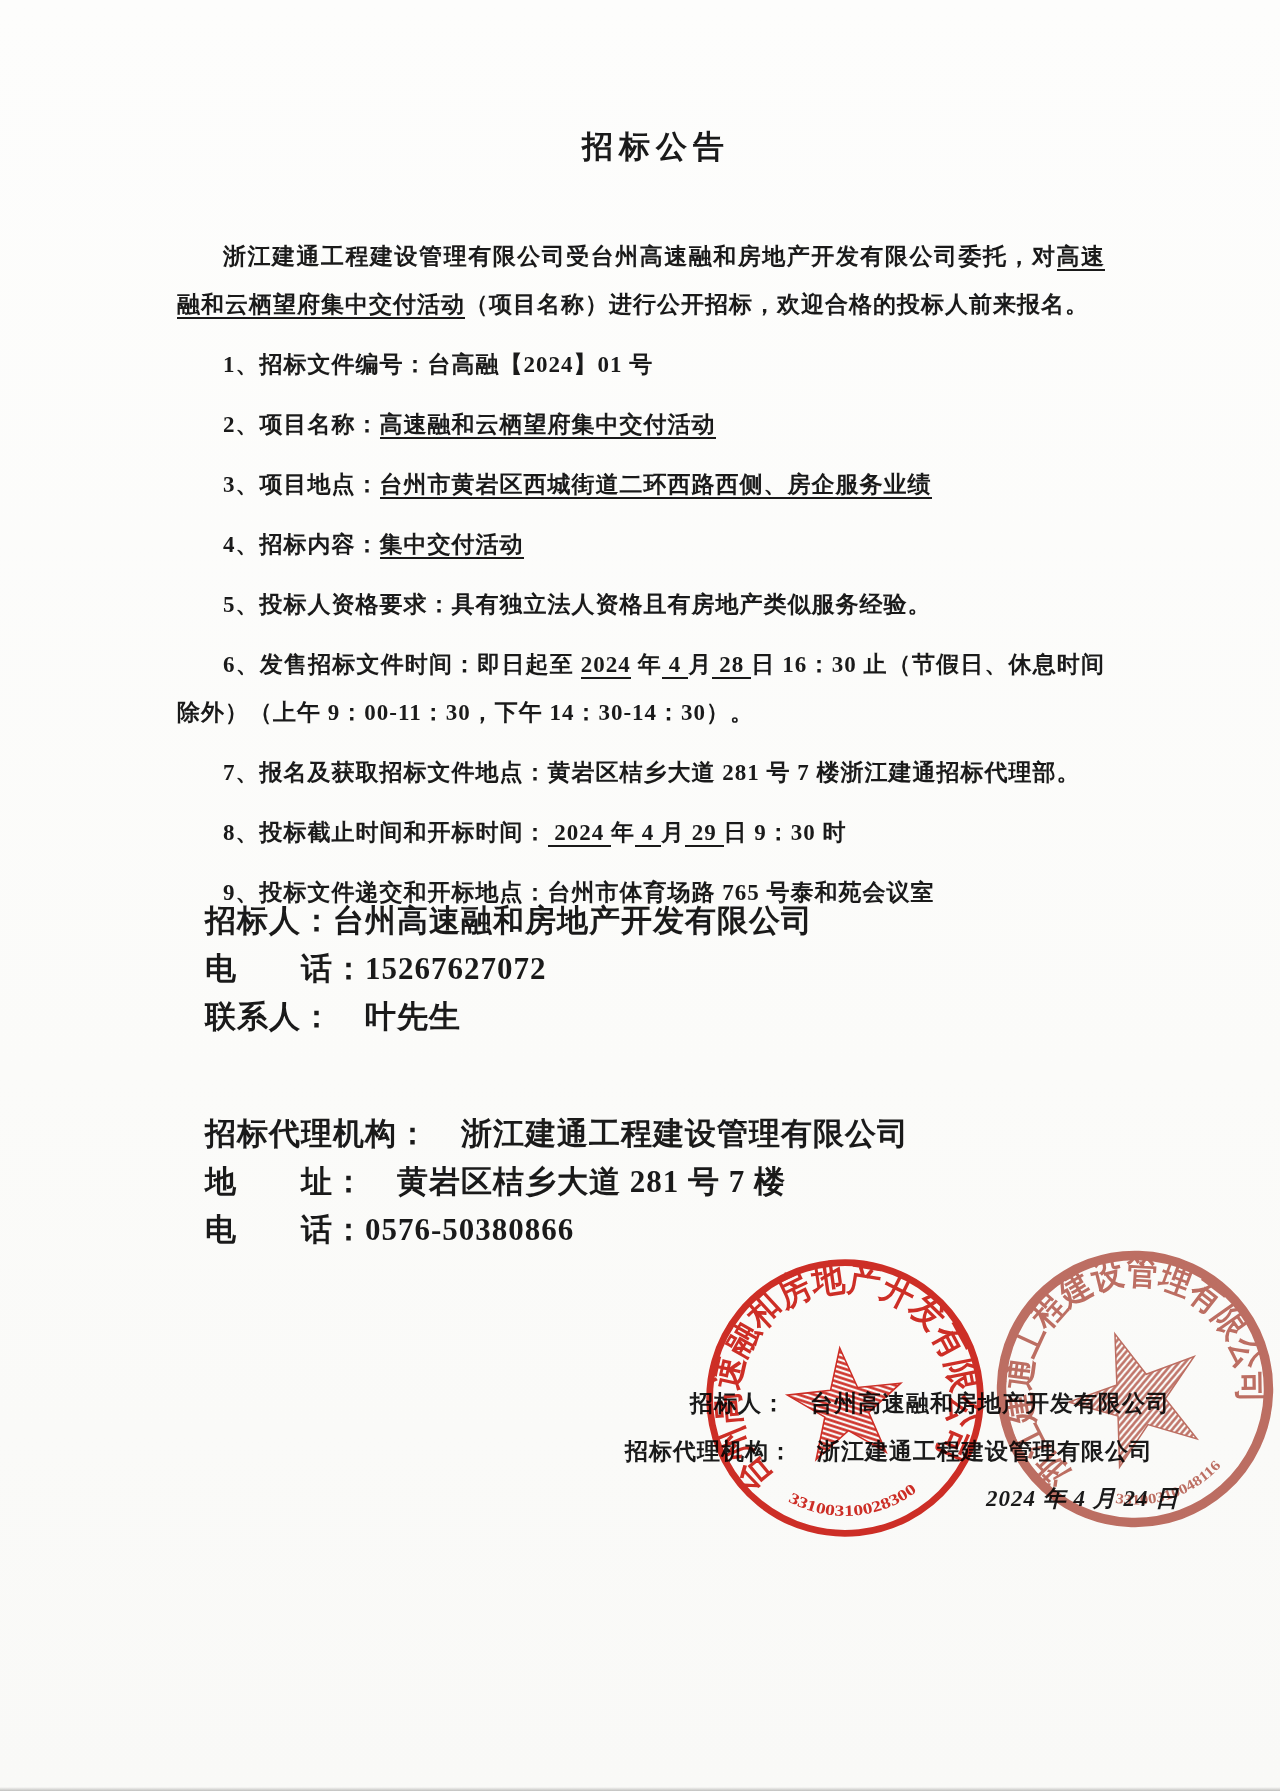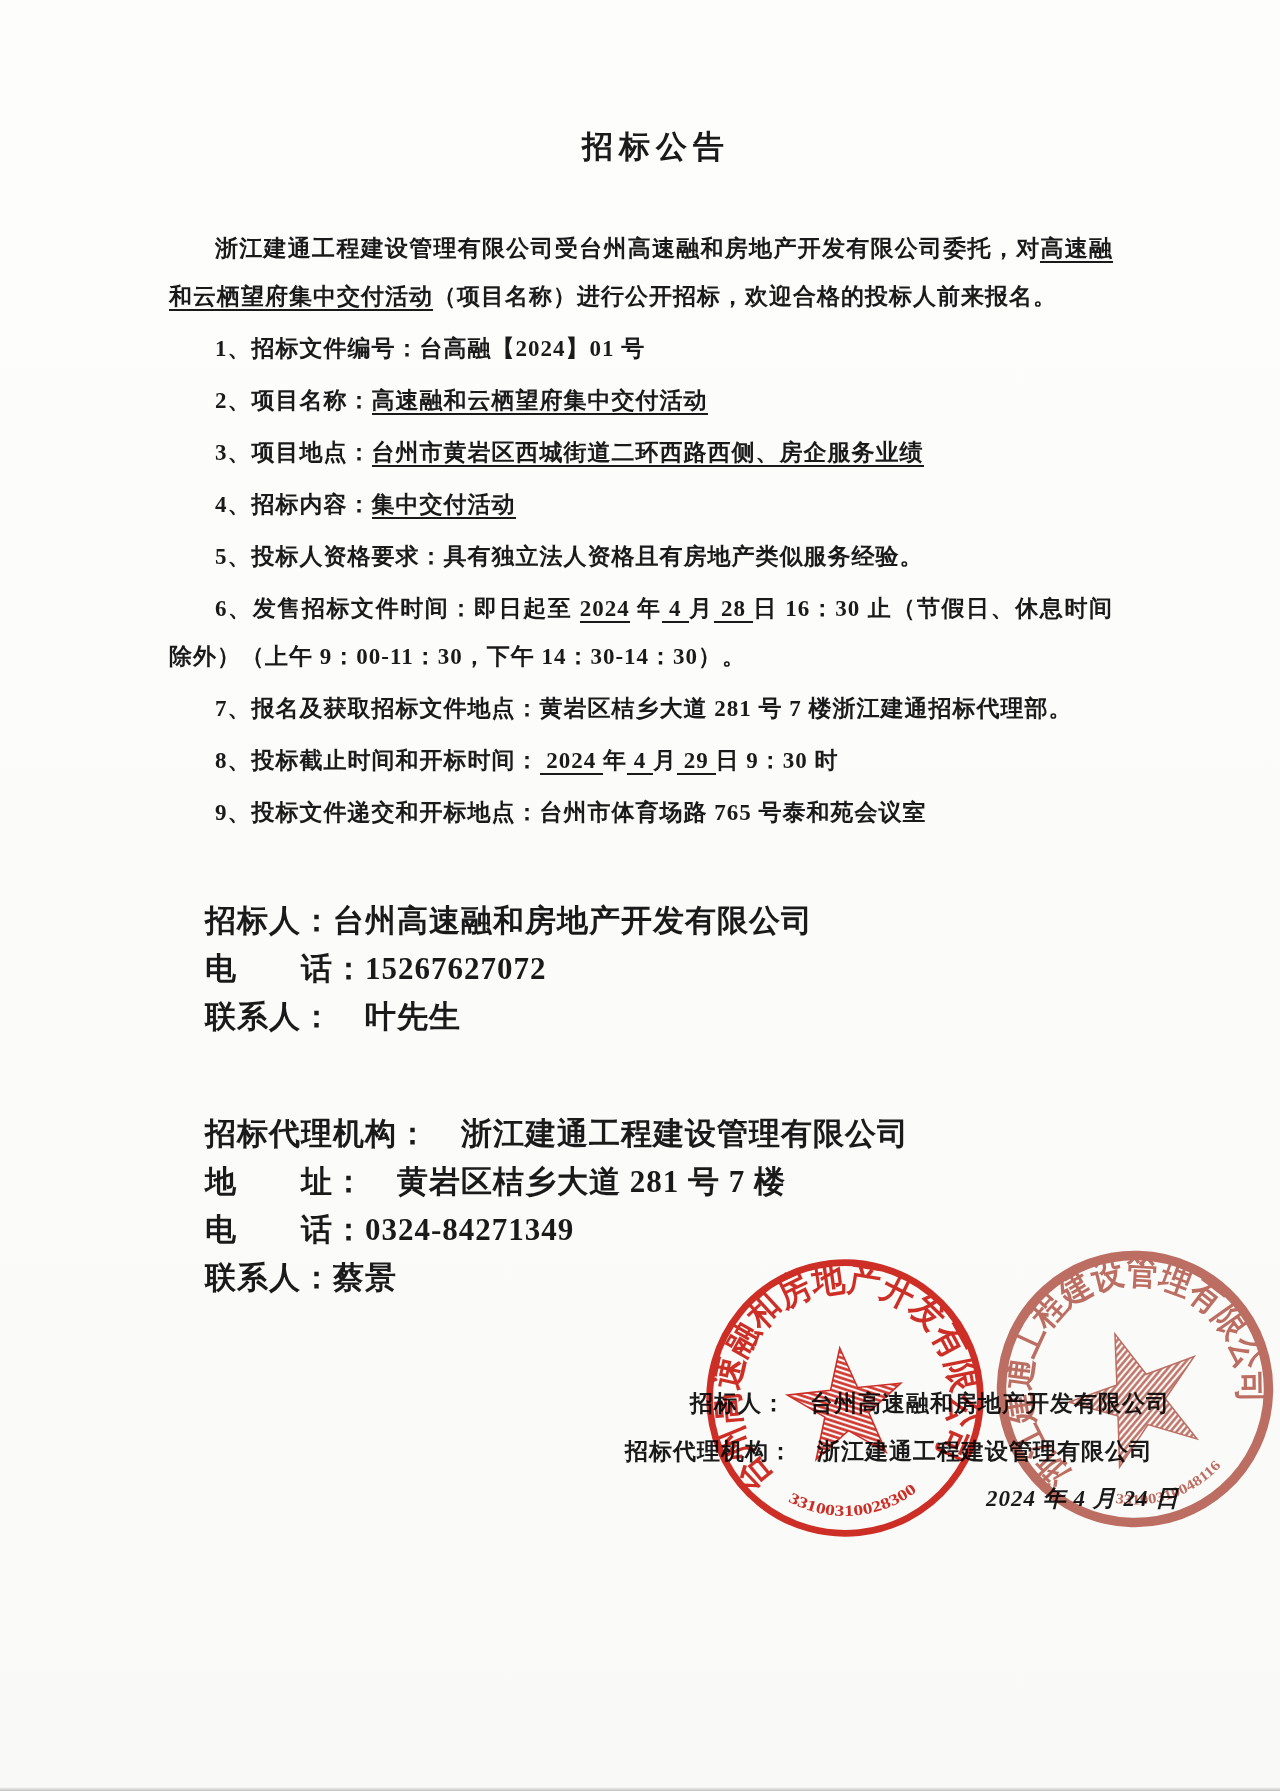--- a/index.html
+++ b/index.html
@@ -20,21 +20,21 @@
   }
   .doc-title{
     position:absolute; top:126px; left:0; width:100%;
     margin:0; text-align:center;
     font-size:31px; letter-spacing:6px; font-weight:700;padding-left:16px;
   }
   .body-text{
     position:absolute; left:165px; top:221px; width:952px;
     font-size:23px; line-height:48px; text-align:justify;
   }
-  .para{ margin:4px; text-indent:2em; letter-spacing:1px; }
+  .para{ margin:12px; text-indent:2em; letter-spacing:1px; }
   .ul{ border-bottom:2.5px solid #1a1a1a; }
   .contact{
     position:absolute; left:205px;
     font-size:31px; line-height:48px; letter-spacing:1px;
   }
   .contact-1{ top:897px; }
   .contact-2{ top:1110px; }
   .contact div{ white-space:pre; }
   .sig{
     position:absolute; font-size:23px; line-height:30px;
@@ -71,22 +71,21 @@
 
   <div class="contact contact-1">
     <div>招标人：台州高速融和房地产开发有限公司</div>
     <div>电　　话：15267627072</div>
     <div>联系人：　叶先生</div>
   </div>
 
   <div class="contact contact-2">
     <div>招标代理机构：　浙江建通工程建设管理有限公司</div>
     <div>地　　址：　黄岩区桔乡大道 281 号 7 楼</div>
-    <div>电　　话：0324-84271349</div>
-    <div>联系人：蔡景</div>
+    <div>电　　话：0576-50380866</div>
   </div>
 
   <div class="sig sig-1">招标人：　台州高速融和房地产开发有限公司</div>
   <div class="sig sig-2">招标代理机构：　浙江建通工程建设管理有限公司</div>
   <div class="sig sig-date">2024 年 4 月 24 日</div>
 
   <div class="seal seal-left">
     <svg viewBox="0 0 300 300">
       <defs>
         <pattern id="hatchL" width="5" height="5" patternUnits="userSpaceOnUse" patternTransform="rotate(24)">

